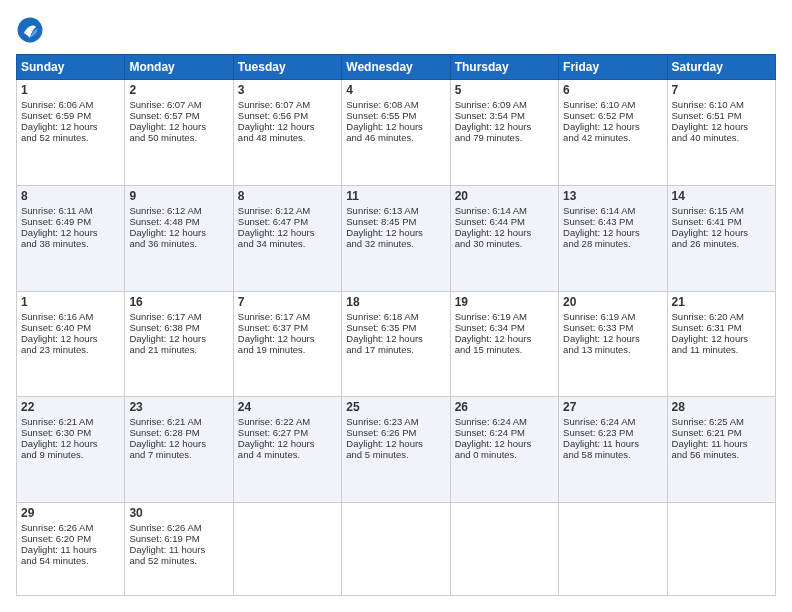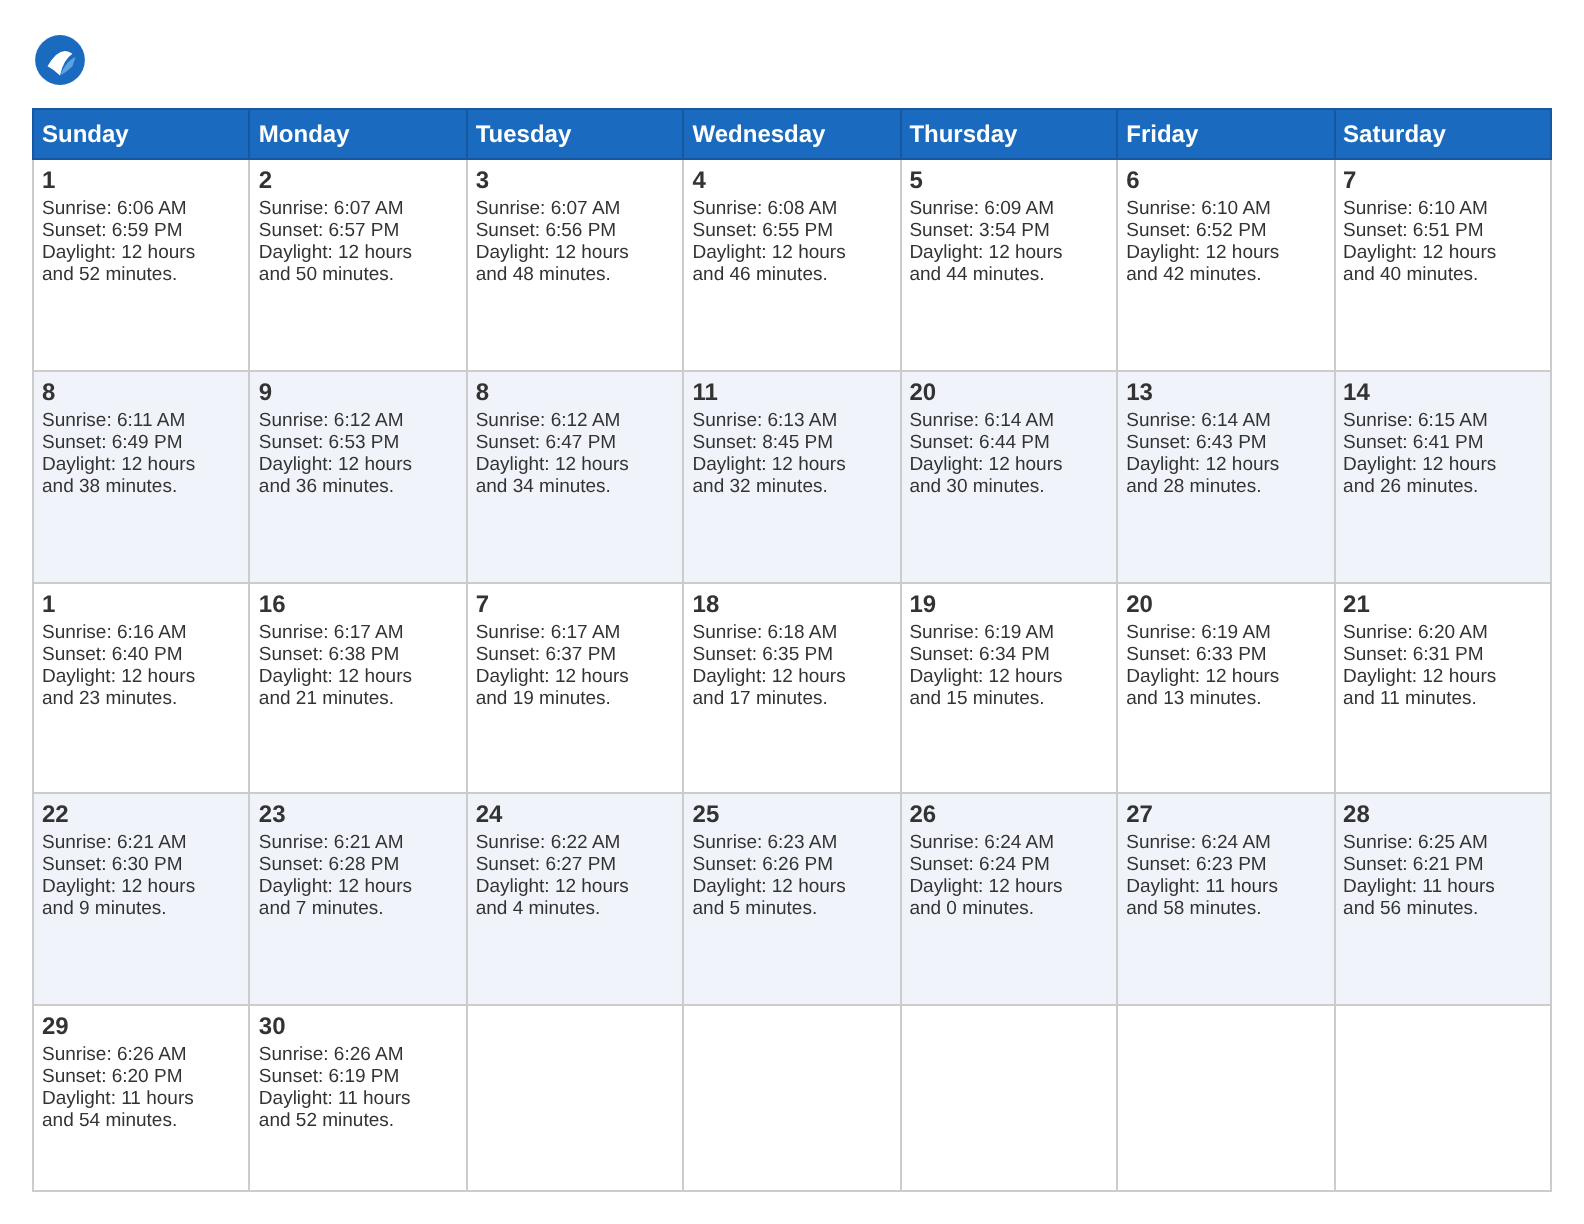--- a/index.html
+++ b/index.html
@@ -154,21 +154,21 @@
             <div>Sunrise: 6:08 AM</div>
             <div>Sunset: 6:55 PM</div>
             <div>Daylight: 12 hours</div>
             <div>and 46 minutes.</div>
           </td>
           <td>
             <span class="day-num">5</span>
             <div>Sunrise: 6:09 AM</div>
             <div>Sunset: 3:54 PM</div>
             <div>Daylight: 12 hours</div>
-            <div>and 44 minutes.</div>
+            <div>and 79 minutes.</div>
           </td>
           <td>
             <span class="day-num">6</span>
             <div>Sunrise: 6:10 AM</div>
             <div>Sunset: 6:52 PM</div>
             <div>Daylight: 12 hours</div>
             <div>and 42 minutes.</div>
           </td>
           <td>
             <span class="day-num">7</span>
@@ -182,21 +182,21 @@
           <td>
             <span class="day-num">8</span>
             <div>Sunrise: 6:11 AM</div>
             <div>Sunset: 6:49 PM</div>
             <div>Daylight: 12 hours</div>
             <div>and 38 minutes.</div>
           </td>
           <td>
             <span class="day-num">9</span>
             <div>Sunrise: 6:12 AM</div>
-            <div>Sunset: 6:53 PM</div>
+            <div>Sunset: 4:48 PM</div>
             <div>Daylight: 12 hours</div>
             <div>and 36 minutes.</div>
           </td>
           <td>
             <span class="day-num">8</span>
             <div>Sunrise: 6:12 AM</div>
             <div>Sunset: 6:47 PM</div>
             <div>Daylight: 12 hours</div>
             <div>and 34 minutes.</div>
           </td>

